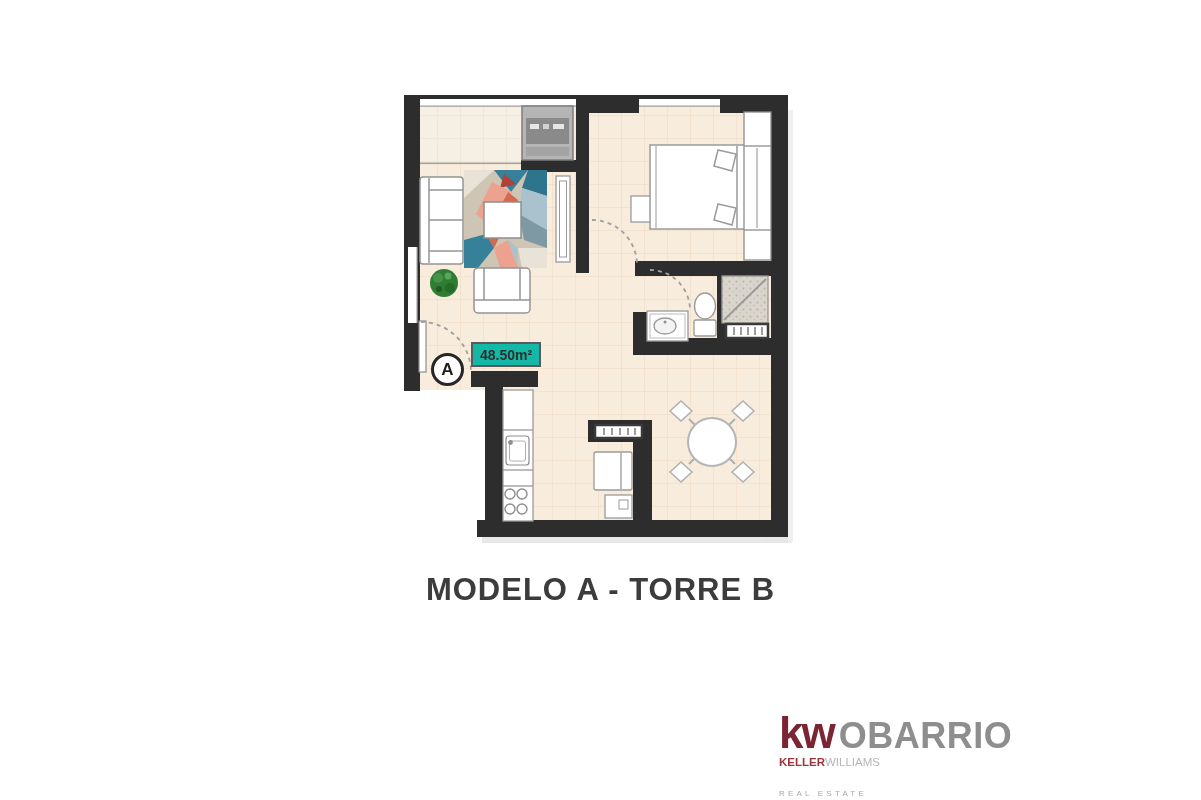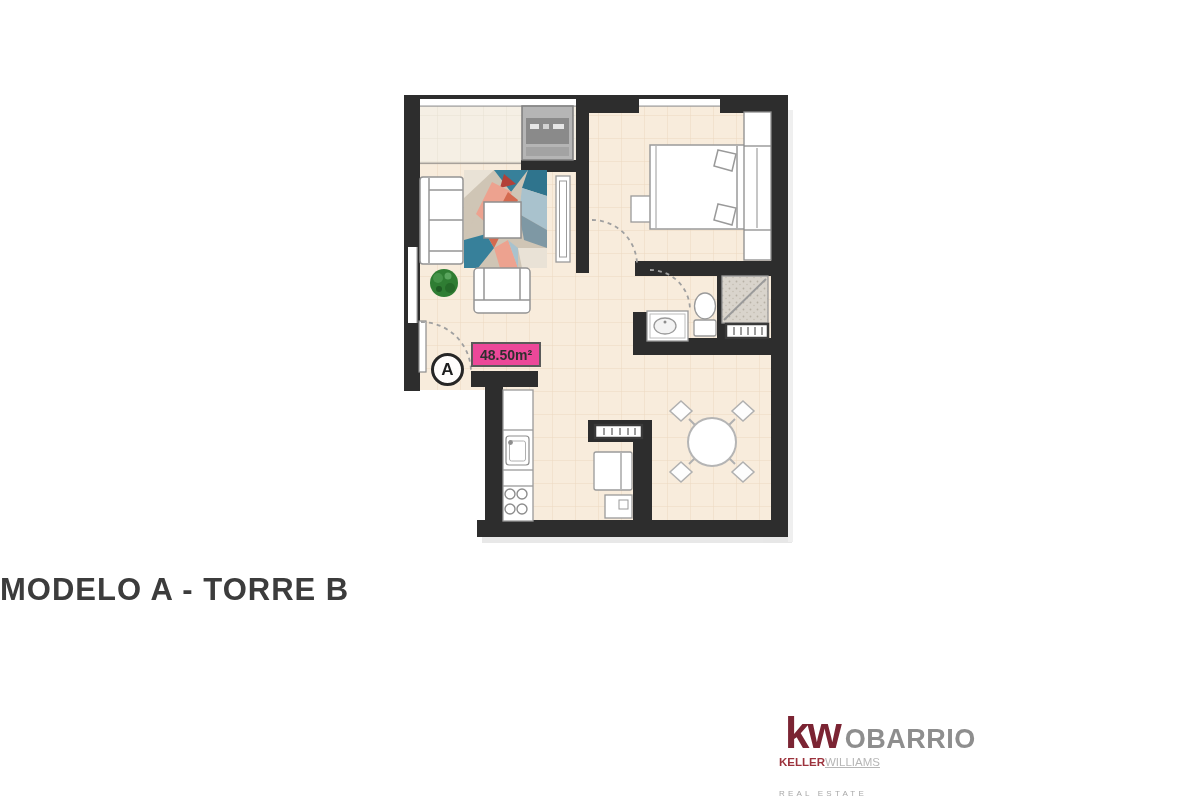--- a/index.html
+++ b/index.html
@@ -7,44 +7,44 @@
     position:relative;width:1201px;height:800px;background:#ffffff;
     font-family:"Liberation Sans", sans-serif;overflow:hidden;
   }
   .abs{position:absolute;}
   
   #plan-svg{position:absolute;left:0;top:0;width:1201px;height:800px;}
 
   
   .area-label{
     left:471px;top:342px;width:66px;height:21px;
-    background:#ec4899;border:2px solid #5a5a5a;
+    background:#14b8a6;border:2px solid #5a5a5a;
     display:flex;align-items:center;justify-content:center;
     font-size:14px;font-weight:bold;color:#2f2f2f;letter-spacing:0px;
   }
   
   .unit-marker{
     left:431px;top:353px;width:27px;height:27px;border-radius:50%;
     border:3px solid #262626;background:rgba(255,255,255,.9);
     display:flex;align-items:center;justify-content:center;
     font-size:17px;font-weight:bold;color:#1e1e1e;
   }
   
   .plan-title{
-    left:0;top:572px;width:1201px;text-align:left;
+    left:0;top:572px;width:1201px;text-align:center;
     font-size:31px;font-weight:bold;color:#3c3c3c;letter-spacing:1px;
   }
   
   .logo{left:779px;top:711px;width:190px;line-height:1;}
-  .logo-row{display:flex;align-items:baseline;margin-left:6px;}
+  .logo-row{display:flex;align-items:baseline;}
   .logo-kw{font-size:44px;font-weight:bold;color:#7b2433;letter-spacing:-2px;}
-  .logo-office{font-size:27px;font-weight:600;color:#8e8e8e;letter-spacing:.5px;margin-left:5px;}
+  .logo-office{font-size:36px;font-weight:600;color:#8e8e8e;letter-spacing:.5px;margin-left:5px;}
   .logo-brand{margin-top:2px;font-size:11.5px;}
   .logo-brand .first{font-weight:bold;color:#9c323c;text-align:right;}
-  .logo-brand .second{color:#b6b6b6;text-decoration:underline;}
+  .logo-brand .second{color:#b6b6b6;}
   .logo-tagline{margin-top:21px;font-size:8px;color:#a8a8a8;letter-spacing:3.2px;}
   .logo-license{margin-top:3px;font-size:6.5px;color:#c2c2c2;letter-spacing:1px;}
 </style>
 </head>
 <body>
 
 <div id="canvas">
 
   <svg id="plan-svg" viewBox="0 0 1201 800" xmlns="http://www.w3.org/2000/svg">
     <defs>

